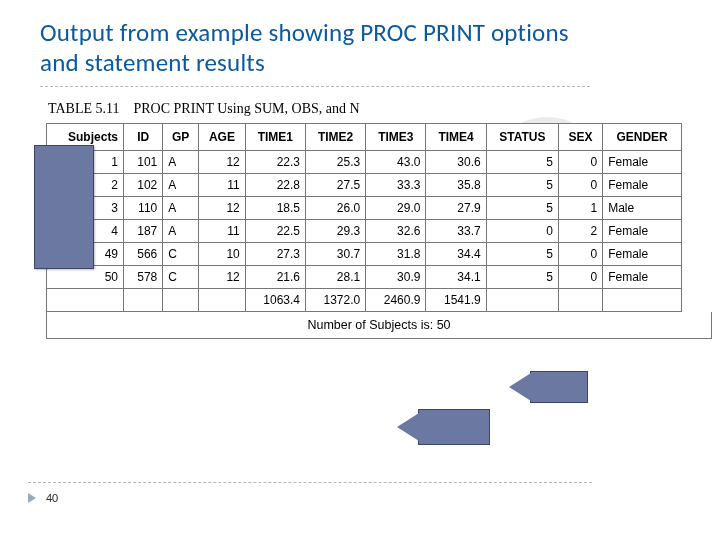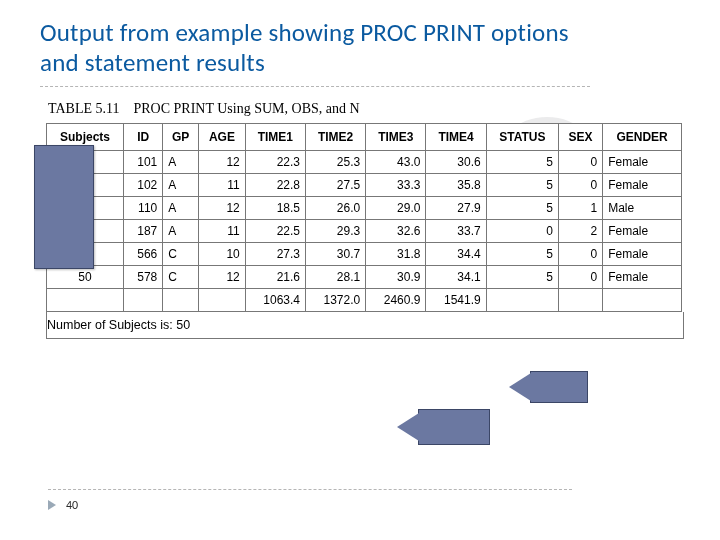--- a/index.html
+++ b/index.html
@@ -7,36 +7,36 @@
 .title{font-size:25px;line-height:1.2;color:#0b5aa0;font-weight:400;margin:0 0 8px 0;letter-spacing:.2px}
 .dashed{border:none;border-top:1.5px dashed #b5b5b5;margin:6px 0 14px 0}
 .tableblock{position:relative}
 .tableblock .img{position:relative;width:640px;margin-left:6px}
 .tablecap{font-family:"Times New Roman",serif;font-weight:400;font-size:14px;margin:0 0 6px 2px;color:#000}
 table{border-collapse:collapse;width:636px;background:#fff;border:1px solid #777}
 th,td{border:1px solid #777;font-family:Arial,sans-serif;font-size:12px;padding:4px 5px;text-align:right;color:#000}
 th{font-weight:700;text-align:center;padding:6px 5px}
 td.l{text-align:left}
 tr.sum td{font-weight:400}
-.caption2{width:636px;text-align:left;font-family:Arial,sans-serif;font-size:12.5px;padding:6px 0;border:1px solid #777;border-top:none;margin-left:6px;color:#000;position:relative}
+.caption2{width:636px;text-align:center;font-family:Arial,sans-serif;font-size:12.5px;padding:6px 14px;border:1px solid #777;border-top:none;margin-left:6px;color:#000;position:relative}
 .decor-circle{position:absolute;right:-14px;top:16px;width:86px;height:86px;border:14px solid #e9e9ea;border-radius:50%;opacity:.9;z-index:0}
-.footer{position:absolute;left:0;right:0;bottom:28px;padding:0 48px}
+.footer{position:absolute;left:0;right:0;bottom:35px;padding:0 28px}
 .footer .dash2{border:none;border-top:1.5px dashed #b5b5b5;margin:0 0 8px 0}
 .footer-row{display:flex;align-items:center;gap:8px;font-size:12px;color:#2b2b2b}
 .bullet{width:0;height:0;border-top:5px solid transparent;border-bottom:5px solid transparent;border-left:8px solid #9aa9b7}
 .footnote{margin-left:2px}
 .footsrc{margin-left:160px}
 .callout{position:absolute;background:#6b78a1;border:1px solid #3b4666;box-shadow:1px 1px 2px rgba(0,0,0,.25)}
 .callout.c1{left:-6px;top:44px;width:58px;height:122px}
 .arrowbox{position:absolute;background:#6b78a1;border:1px solid #3b4666}
 .arrowbox:before{content:"";position:absolute;left:-22px;top:50%;transform:translateY(-50%);border-top:14px solid transparent;border-bottom:14px solid transparent;border-right:22px solid #6b78a1}
 .arrowbox:after{content:"";position:absolute;left:-24px;top:50%;transform:translateY(-50%);border-top:15px solid transparent;border-bottom:15px solid transparent;border-right:23px solid #3b4666;z-index:-1}
 .arrowbox.a1{left:490px;top:270px;width:56px;height:30px}
 .arrowbox.a2{left:378px;top:308px;width:70px;height:34px}
-th:first-child,td:first-child{text-align:center}
+th:first-child,td:first-child{text-align:right}
 </style>
 </head>
 <body>
 
 <div class="slide">
   <h1 class="title">Output from example showing PROC PRINT options and statement results</h1>
   <hr class="dashed">
 
   <div class="tableblock">
     <div class="decor-circle"></div>

